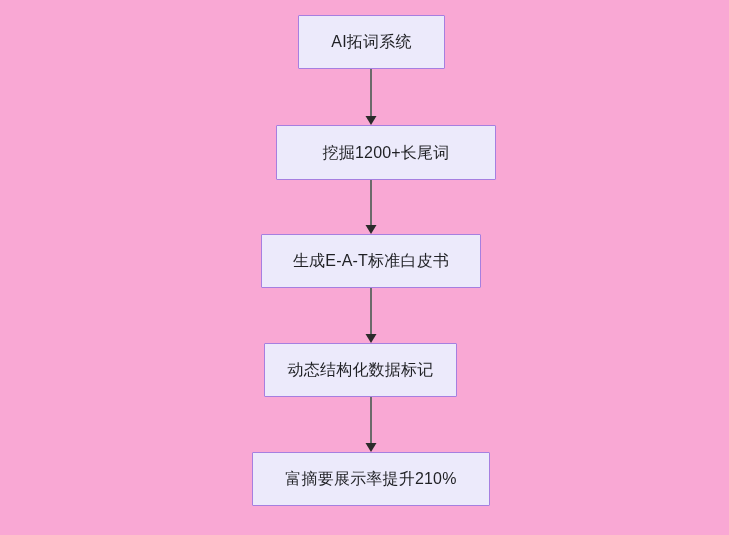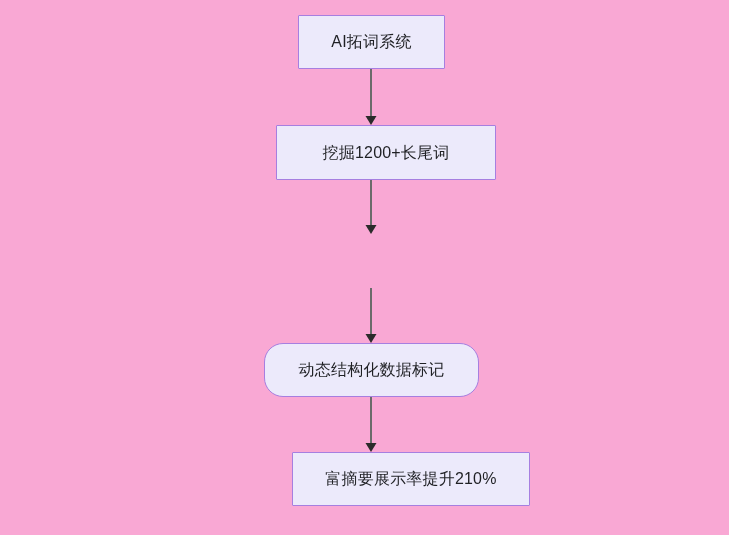--- a/index.html
+++ b/index.html
@@ -79,22 +79,25 @@
   </svg>
 
   <div class="flow-node" style="left:298px;top:15px;width:147px;height:54px;">
     <span class="flow-node-label">AI拓词系统</span>
   </div>
 
   <div class="flow-node" style="left:276px;top:125px;width:220px;height:55px;">
     <span class="flow-node-label">挖掘1200+长尾词</span>
   </div>
 
+  <div class="flow-node" style="left:261px;top:234px;width:220px;height:54px;">
+    <span class="flow-node-label">生成E-A-T标准白皮书</span>
+  </div>
 
-  <div class="flow-node" style="left:264px;top:343px;width:215px;height:54px;border-radius:19px;">
+  <div class="flow-node" style="left:264px;top:343px;width:193px;height:54px;">
     <span class="flow-node-label">动态结构化数据标记</span>
   </div>
 
-  <div class="flow-node" style="left:252px;top:452px;width:238px;height:54px;margin-left:40px;">
+  <div class="flow-node" style="left:252px;top:452px;width:238px;height:54px;">
     <span class="flow-node-label">富摘要展示率提升210%</span>
   </div>
 
 </div>
 
 </body></html>

